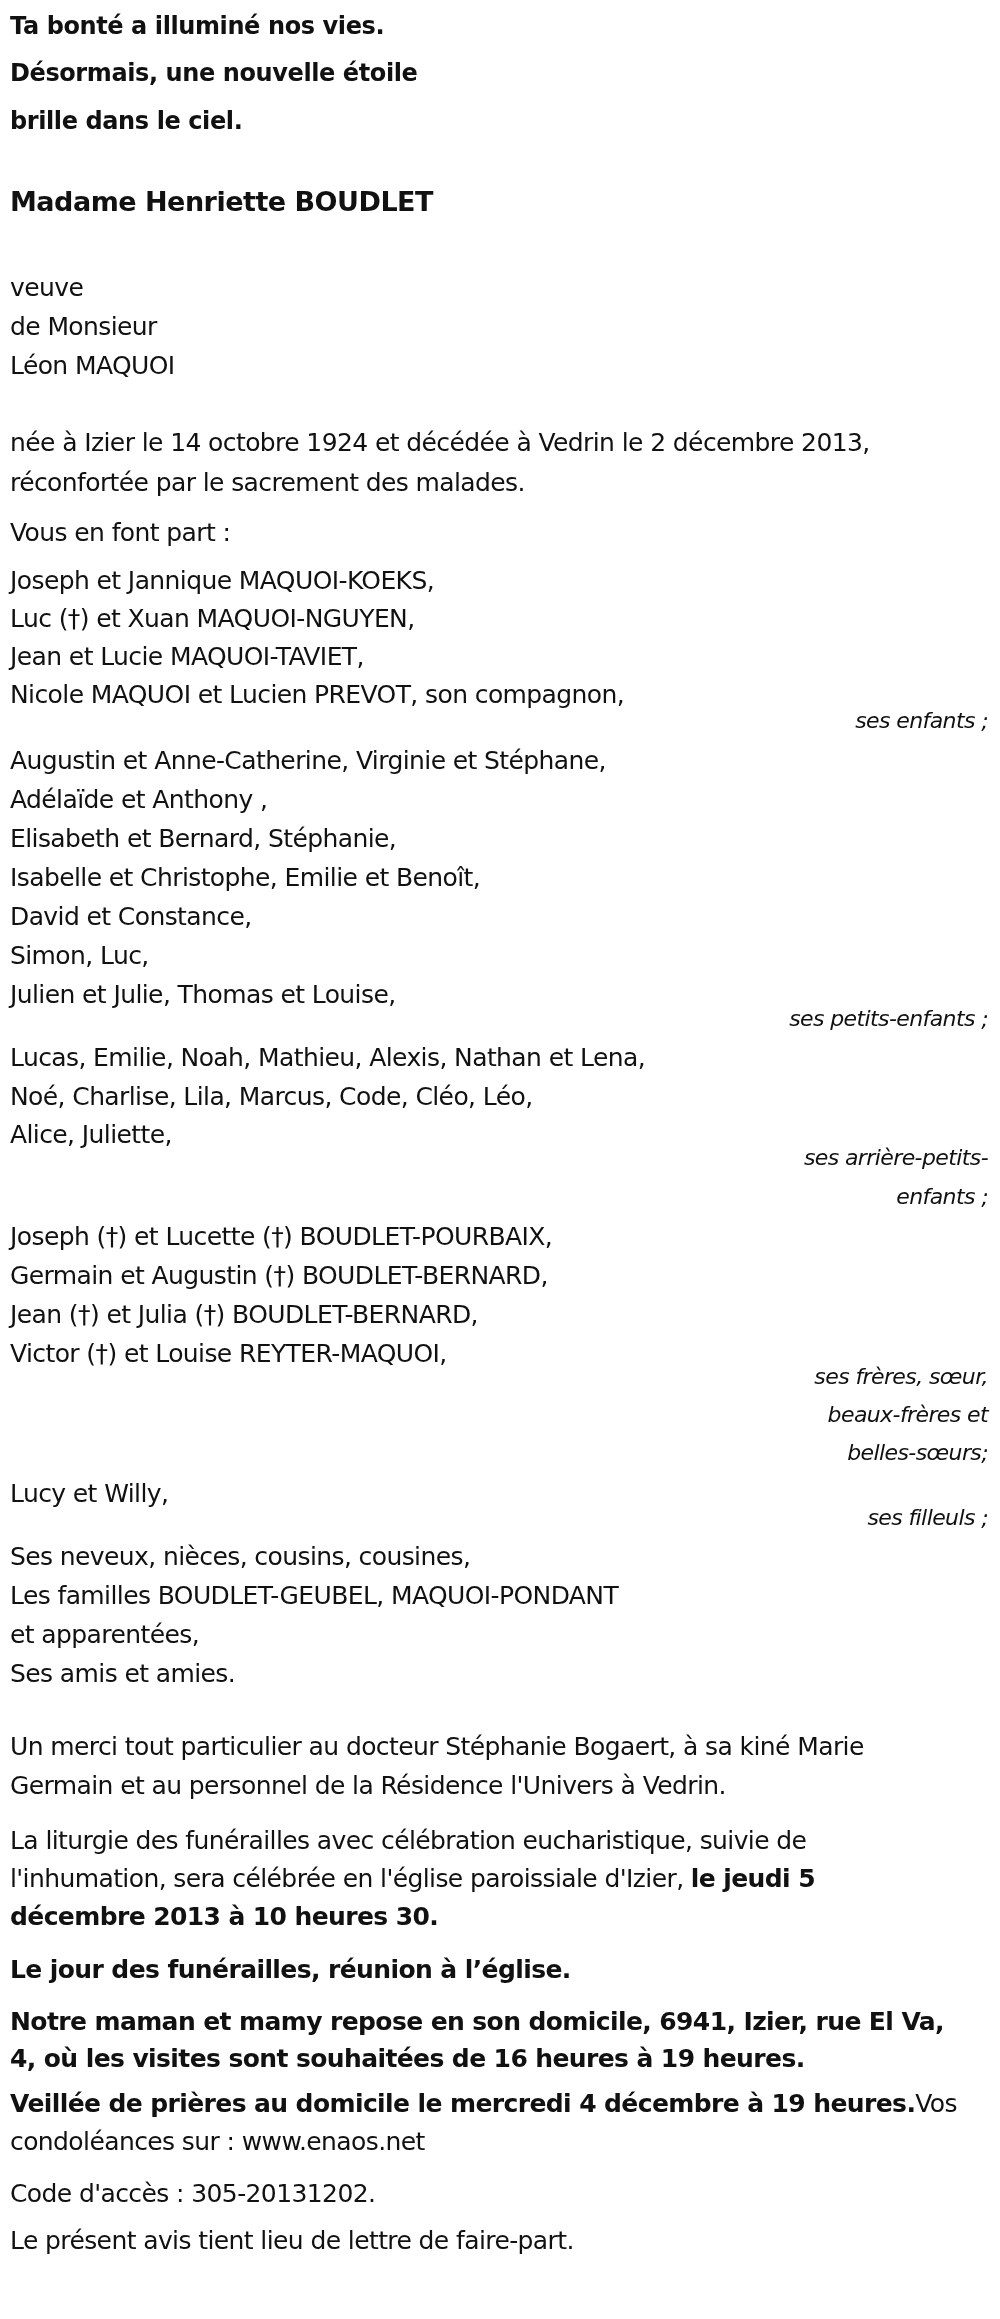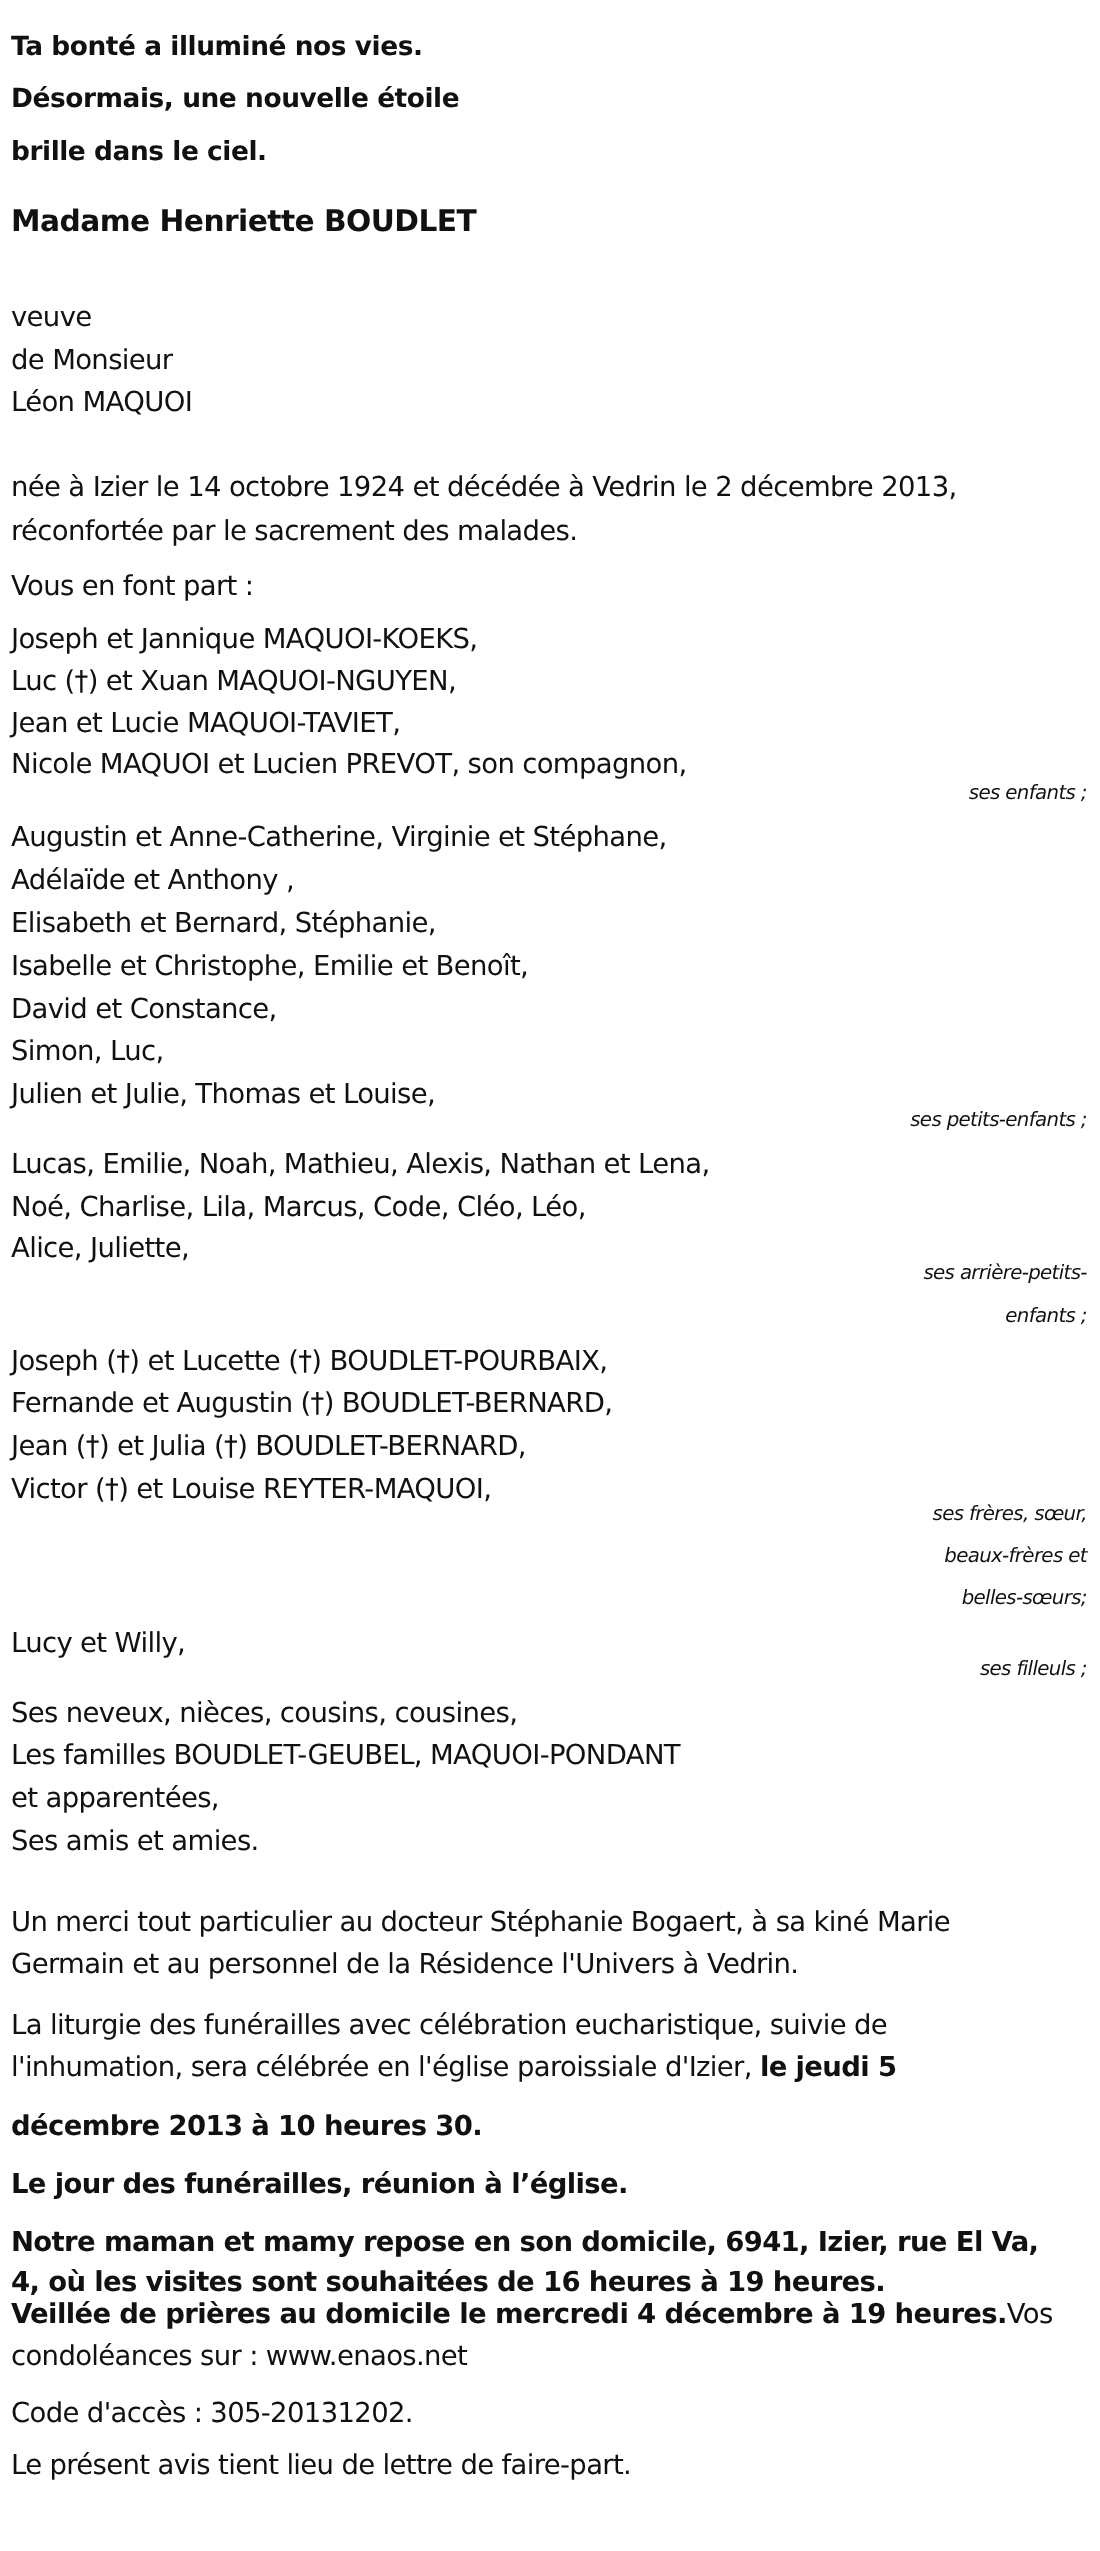--- a/index.html
+++ b/index.html
@@ -14,28 +14,28 @@
   .page { position: relative; width: 1000px; height: 2319px; }
   .line {
     position: absolute;
     left: 10px;
     white-space: nowrap;
     font-size: 25px;
     line-height: 32px;
     letter-spacing: -0.6px;
     transform-origin: left top;
   }
-  .bold { font-weight: bold; margin-top: 16px; }
+  .bold { font-weight: bold; }
   .poem { font-size: 24px; letter-spacing: -0.4px; }
   .title { font-size: 27px; line-height: 44px; font-weight: bold; letter-spacing: -0.5px; }
   .label {
     position: absolute;
     right: 12px;
     font-style: italic;
-    font-size: 18px;
+    font-size: 22px;
     line-height: 30px;
     letter-spacing: -0.6px;
     white-space: nowrap;
     text-align: right;
   }
 </style>
 </head>
 <body>
 
 <div class="page">
@@ -70,21 +70,21 @@
   <div class="line" style="top:979px">Julien et Julie, Thomas et Louise,</div>
   <div class="label" style="top:1004px">ses petits-enfants ;</div>
 
   <div class="line" style="top:1042px">Lucas, Emilie, Noah, Mathieu, Alexis, Nathan et Lena,</div>
   <div class="line" style="top:1081px">Noé, Charlise, Lila, Marcus, Code, Cléo, Léo,</div>
   <div class="line" style="top:1119px">Alice, Juliette,</div>
   <div class="label" style="top:1143px">ses arrière-petits-</div>
   <div class="label" style="top:1182px">enfants ;</div>
 
   <div class="line" style="top:1221px">Joseph (†) et Lucette (†) BOUDLET-POURBAIX,</div>
-  <div class="line" style="top:1260px">Fernande et Augustin (†) BOUDLET-BERNARD,</div>
+  <div class="line" style="top:1260px">Germain et Augustin (†) BOUDLET-BERNARD,</div>
   <div class="line" style="top:1299px">Jean (†) et Julia (†) BOUDLET-BERNARD,</div>
   <div class="line" style="top:1338px">Victor (†) et Louise REYTER-MAQUOI,</div>
   <div class="label" style="top:1362px">ses frères, sœur,</div>
   <div class="label" style="top:1400px">beaux-frères et</div>
   <div class="label" style="top:1438px">belles-sœurs;</div>
 
   <div class="line" style="top:1478px">Lucy et Willy,</div>
   <div class="label" style="top:1503px">ses filleuls ;</div>
 
   <div class="line" style="top:1541px">Ses neveux, nièces, cousins, cousines,</div>

